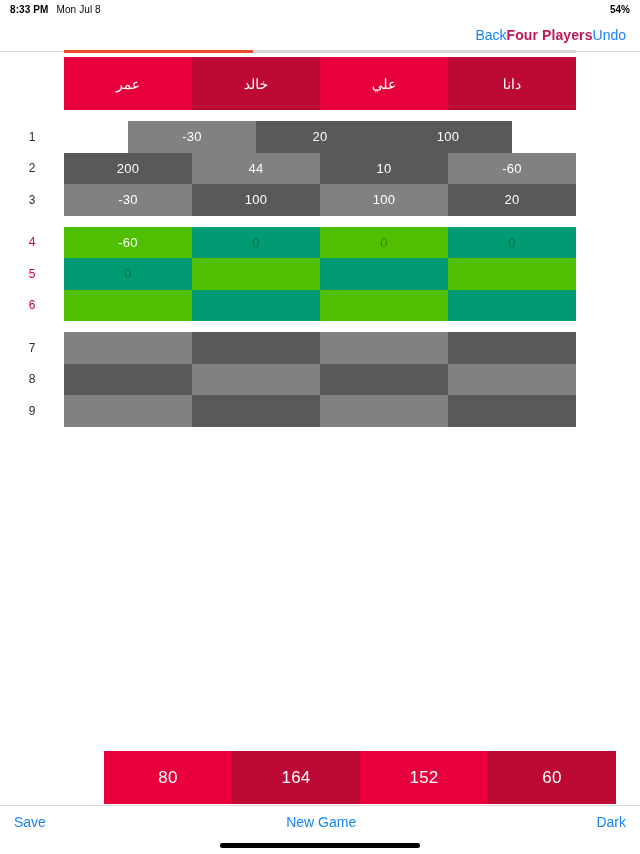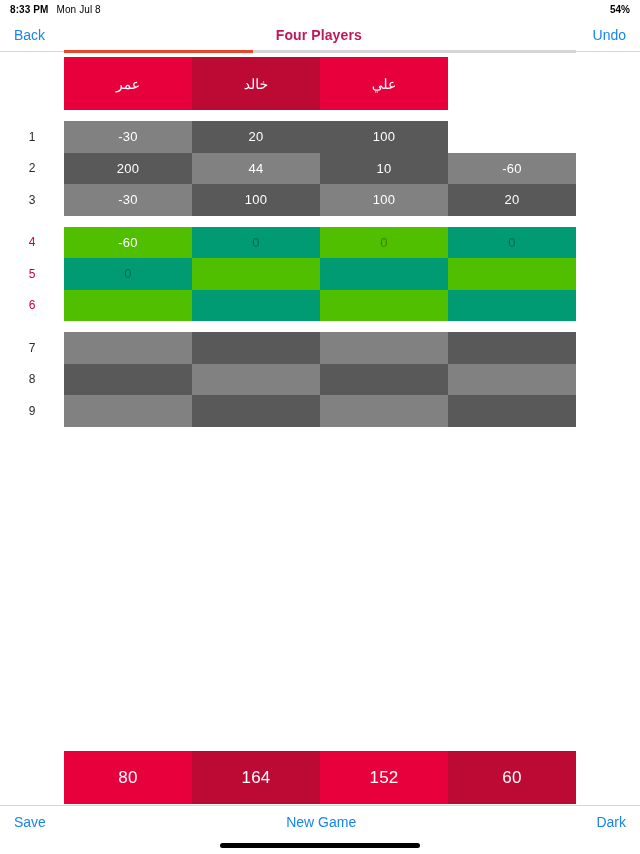--- a/index.html
+++ b/index.html
@@ -33,21 +33,21 @@
     width:1.8px; height:4px; background:#000; border-radius:0 1px 1px 0;
   }
   .battery-fill {
     position:absolute; left:1px; top:1px; bottom:1px;
     width:54%; background:#000; border-radius:1px;
   }
 
   
   .nav-bar {
     position:absolute; top:18px; left:0; width:640px; height:33px;
-    display:flex; align-items:center; justify-content:space-between;
+    display:flex; align-items:center; justify-content:flex-end;
     padding:0 14px; background:#fff;
   }
   .nav-btn { font-size:14px; color:#1784f0; cursor:pointer; }
   .nav-title { font-size:14px; font-weight:700; color:#be185d; letter-spacing:.1px; }
   .nav-sep { position:absolute; top:51px; left:0; width:640px; height:1px; background:#d8d8d8; }
 
   
   .progress-wrap {
     position:absolute; top:50px; left:64px; width:512px; height:3px;
     background:#d5d5d7; border-radius:0;
@@ -57,21 +57,21 @@
   
   .table { position:absolute; top:57px; left:0; width:640px; }
 
   .row-line { position:relative; display:flex; align-items:stretch; height:31.5px; }
   .row-num {
     width:64px; flex:0 0 64px;
     display:flex; align-items:center; justify-content:center;
     font-size:12px; color:#2b2b2b;
   }
   .row-num.active { color:#c9003f; }
-  .cells { display:flex; width:512px; }
+  .cells { display:flex; width:512px;justify-content:center; }
   .cell {
     width:128px; flex:0 0 128px;
     display:flex; align-items:center; justify-content:center;
     font-size:13px; color:#ffffff; letter-spacing:.2px;
   }
 
   
   .header-row { height:53px; }
   .header-row .cell { font-size:14px; font-weight:500; direction:rtl; }
 
@@ -81,21 +81,21 @@
   .c-gray-b { background:#595959; }
   .c-green-a { background:#4fbf00; }
   .c-green-b { background:#009b72; }
 
   .ph { color:rgba(0,0,0,0.32); }
 
   .block-gap { height:11px; }
 
   
   .totals { position:absolute; top:751px; left:0; width:640px; }
-  .totals .row-line { height:53px; }
+  .totals .row-line { height:53px;gap:40px; }
   .totals .cell { font-size:17px; }
 
   
   .toolbar-sep { position:absolute; bottom:48px; left:0; width:640px; height:1px; background:#d8d8d8; }
   .toolbar {
     position:absolute; bottom:16px; left:0; width:640px; height:32px;
     display:flex; align-items:center; justify-content:space-between;
     padding:0 14px;
   }
   .toolbar-btn { font-size:14px; color:#1784f0; cursor:pointer; }
@@ -141,20 +141,21 @@
   </div>
 
   <div class="table">
 
     <div class="row-line header-row">
       <div class="row-num"></div>
       <div class="cells">
         <div class="cell c-red-a">عمر</div>
         <div class="cell c-red-b">خالد</div>
         <div class="cell c-red-a">علي</div>
+        <div class="cell c-red-b">دانا</div>
       </div>
     </div>
 
     <div class="block-gap"></div>
 
     <div>
       <div class="row-line">
         <div class="row-num">1</div>
         <div class="cells">
           <div class="cell c-gray-a">-30</div>

